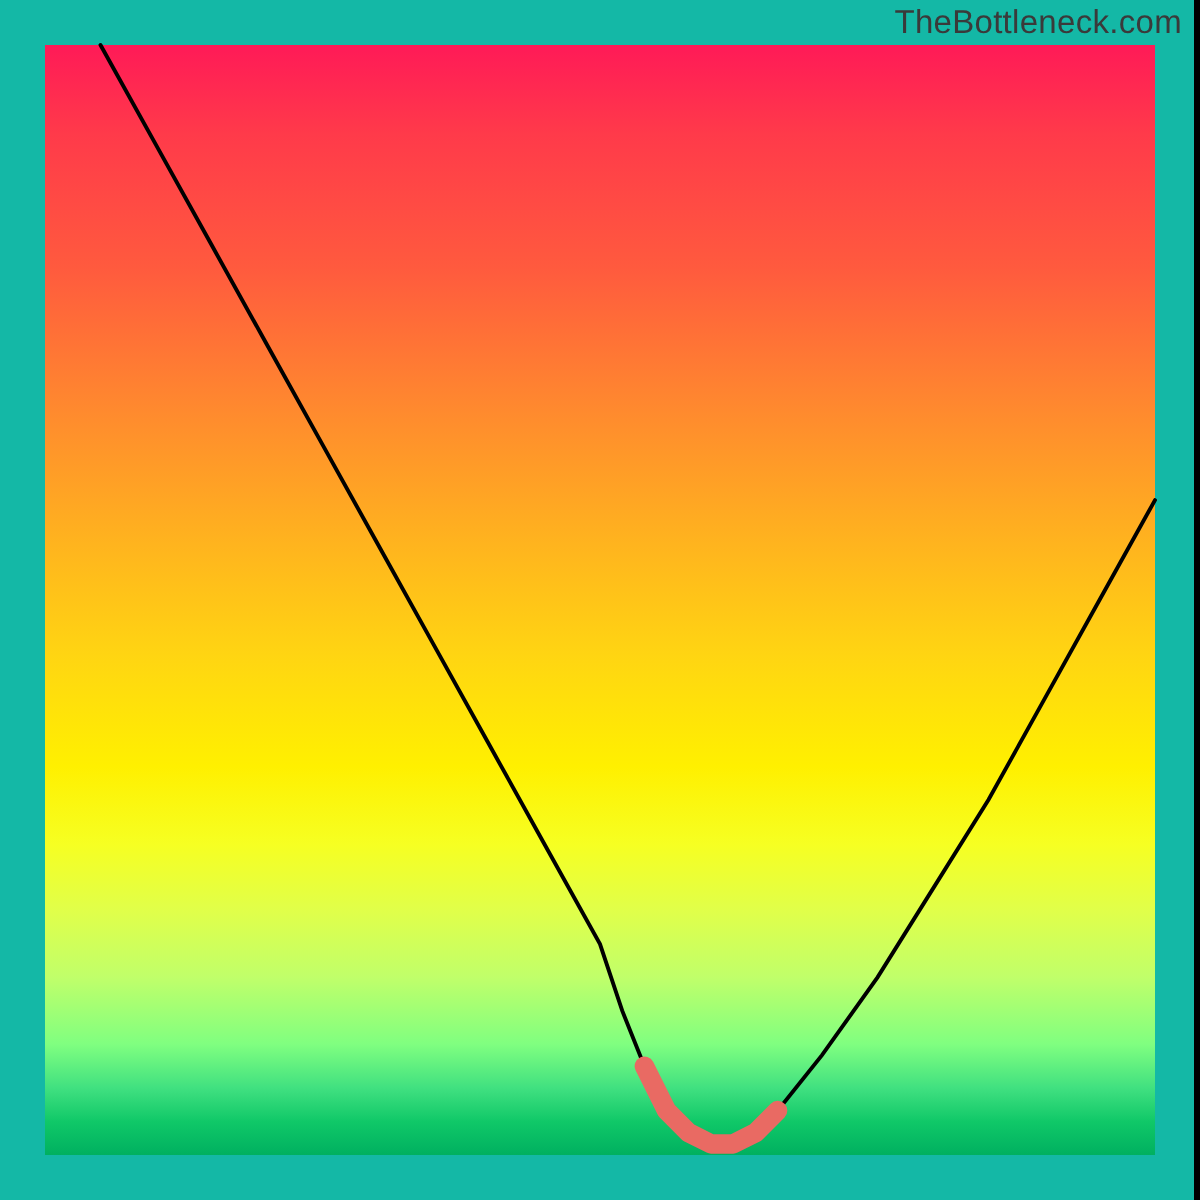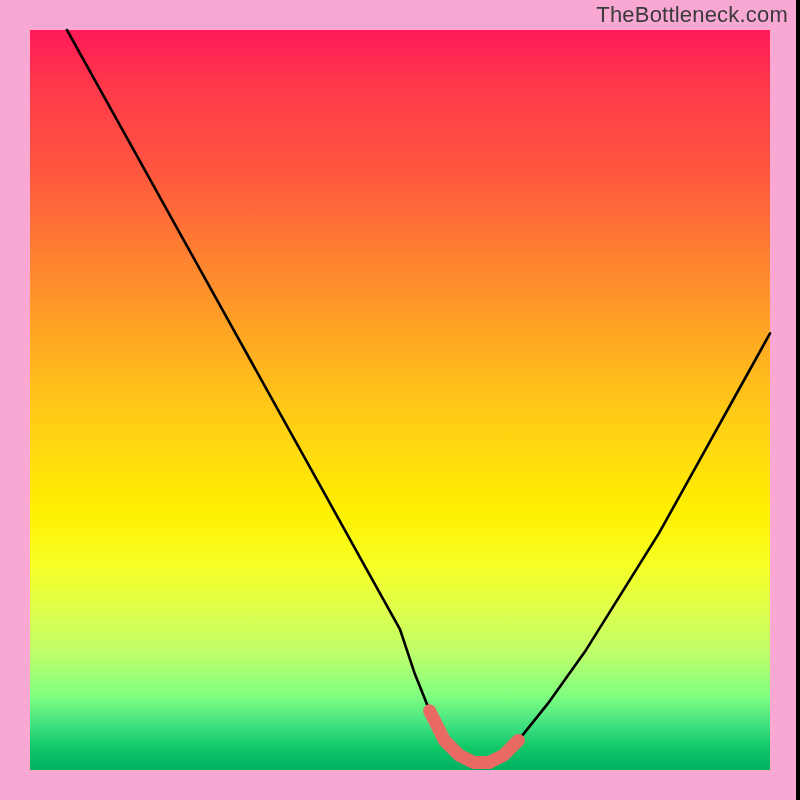--- a/index.html
+++ b/index.html
@@ -8,21 +8,21 @@
     width: 800px;
     height: 800px;
     background: #000;
     overflow: hidden;
     font-family: Arial, Helvetica, sans-serif;
   }
   .frame {
     position: relative;
     width: 796px;
     height: 800px;
-    background: #f9a8d4;
+    background: #14b8a6;
   }
   .plot-area {
     position: absolute;
     left: 30px;
     top: 30px;
     width: 740px;
     height: 740px;
     
     background: linear-gradient(
       to bottom,

